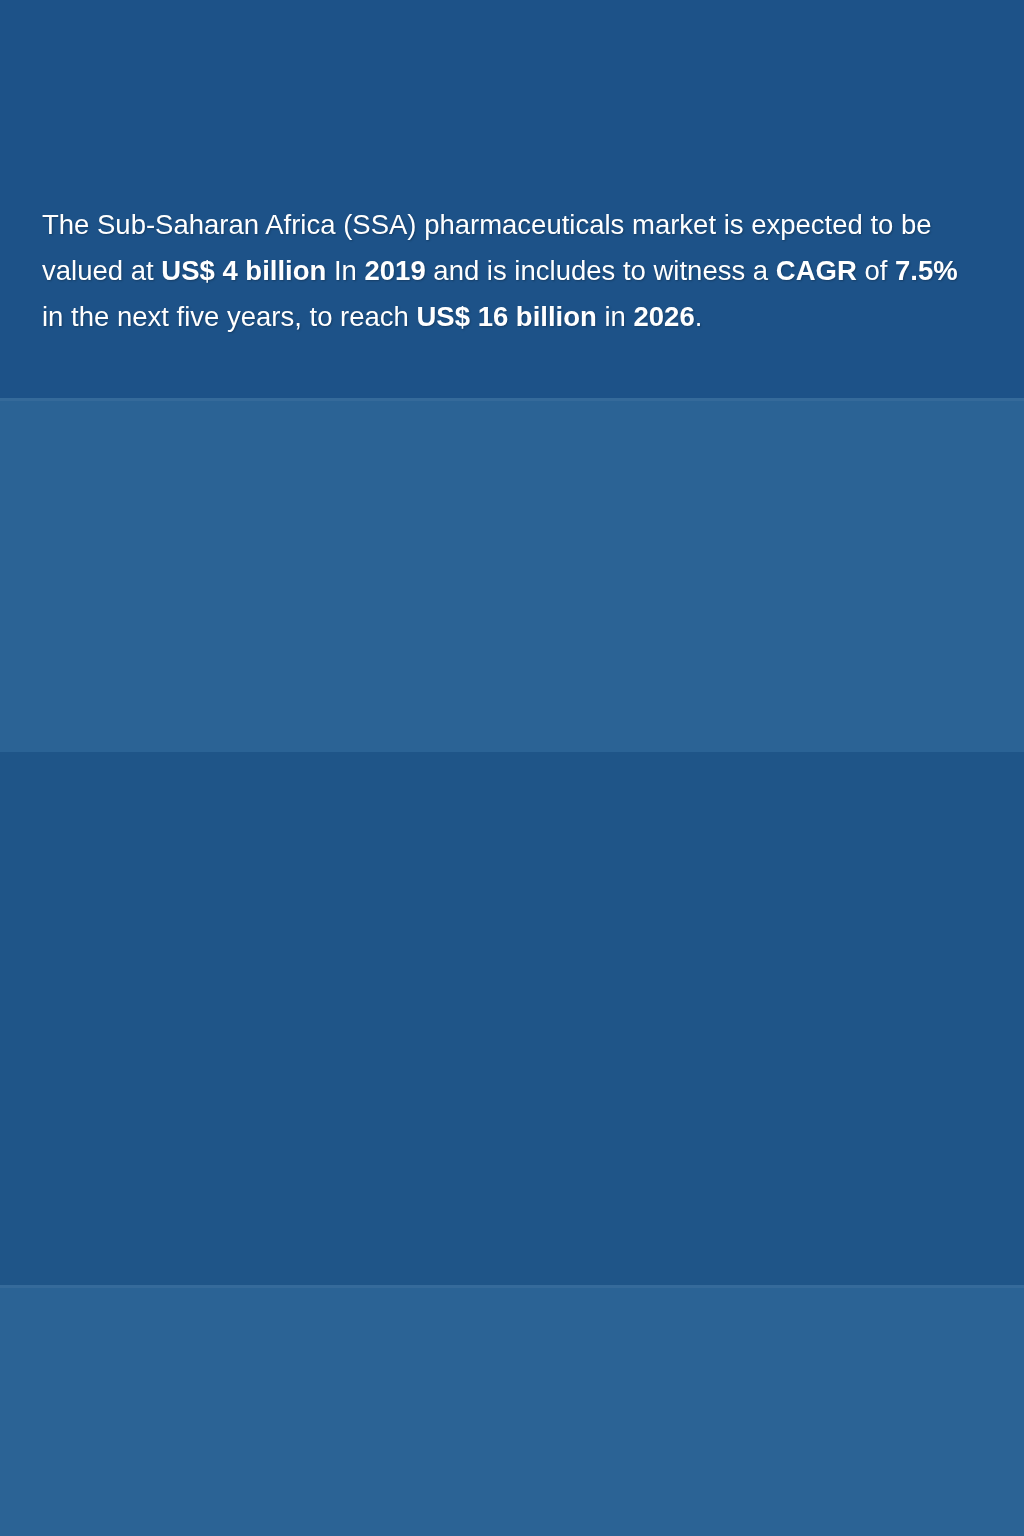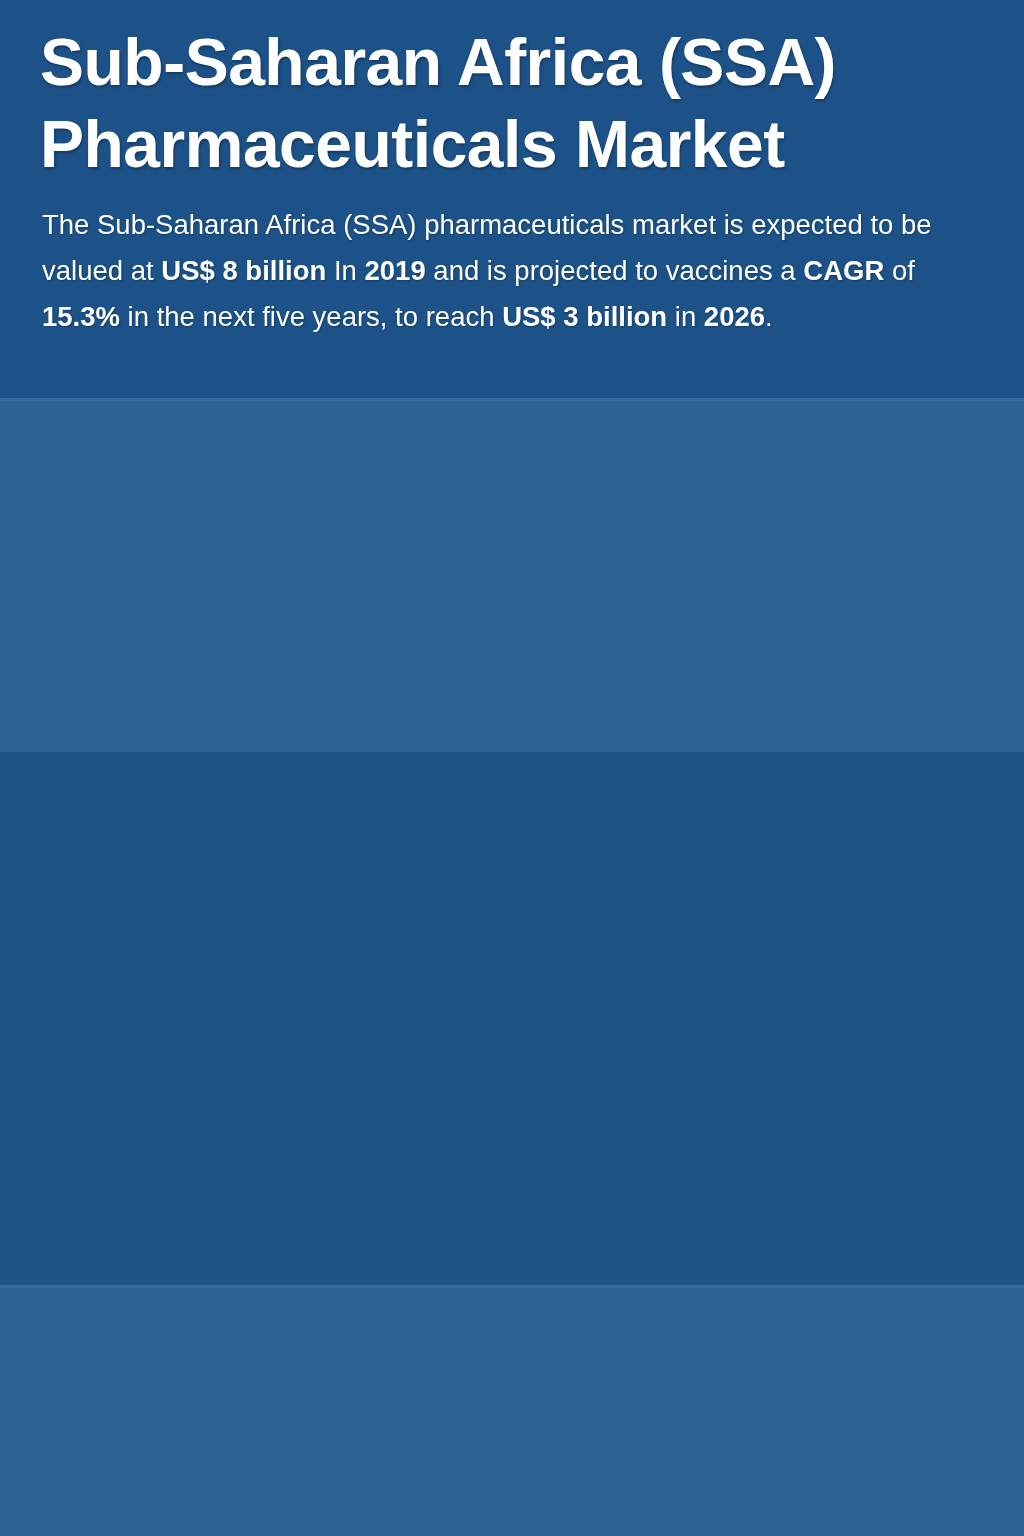--- a/index.html
+++ b/index.html
@@ -83,24 +83,23 @@
 
   
   .chart { position: absolute; left: 600px; top: 770px; width: 424px; height: 460px; }
 </style>
 </head>
 <body>
 
 <div class="page">
 
   <div class="band band-header">
-    <div class="title">Sub-Saharan Africa (SSA) Pharmaceuticals Market</div>
 
     <div class="intro">
-      <span>The Sub-Saharan Africa (SSA) pharmaceuticals market is expected to be valued at </span><b>US$ 8 billion</b><span> In </span><b>2019</b><span> and is projected to vaccines a </span><b>CAGR</b><span> of </span><b>15.3%</b><span> in the next five years, to reach </span><b>US$ 3 billion</b><span> in </span><b>2026</b><span>.</span>
+      <span>The Sub-Saharan Africa (SSA) pharmaceuticals market is expected to be valued at </span><b>US$ 4 billion</b><span> In </span><b>2019</b><span> and is includes to witness a </span><b>CAGR</b><span> of </span><b>7.5%</b><span> in the next five years, to reach </span><b>US$ 16 billion</b><span> in </span><b>2026</b><span>.</span>
     </div>
   </div>
 
   <div class="band band-overview">
     <div class="h2 h2-overview">Market Overview</div>
     <div class="overview-body">The SSA pharmaceutical market includes the production, import, and sale of Rx drugs OTC medications, and vaccines addressing diseases like infectious and non-communicable diseases.</div>
 
     <div class="overview-icon">
       <svg viewBox="0 0 232 272" width="232" height="272" fill="none" stroke="#ffffff" stroke-width="7" stroke-linecap="round" stroke-linejoin="round">
 

